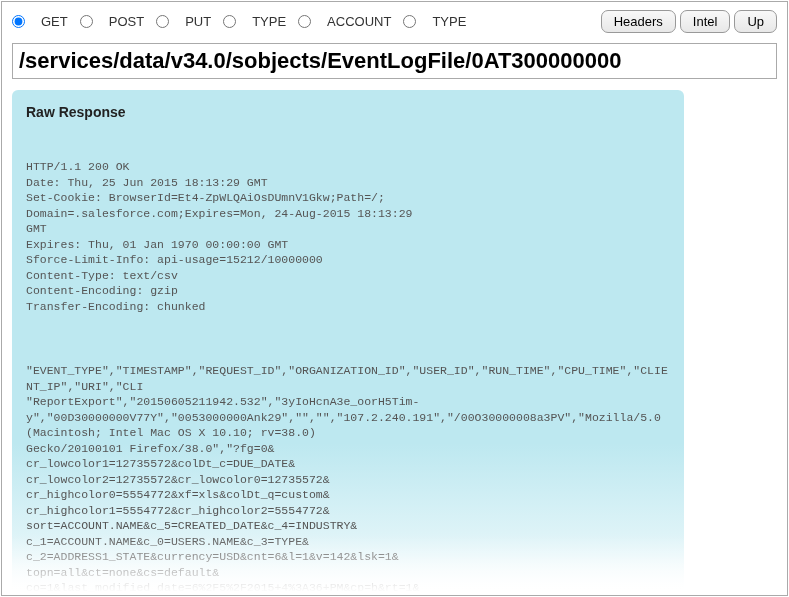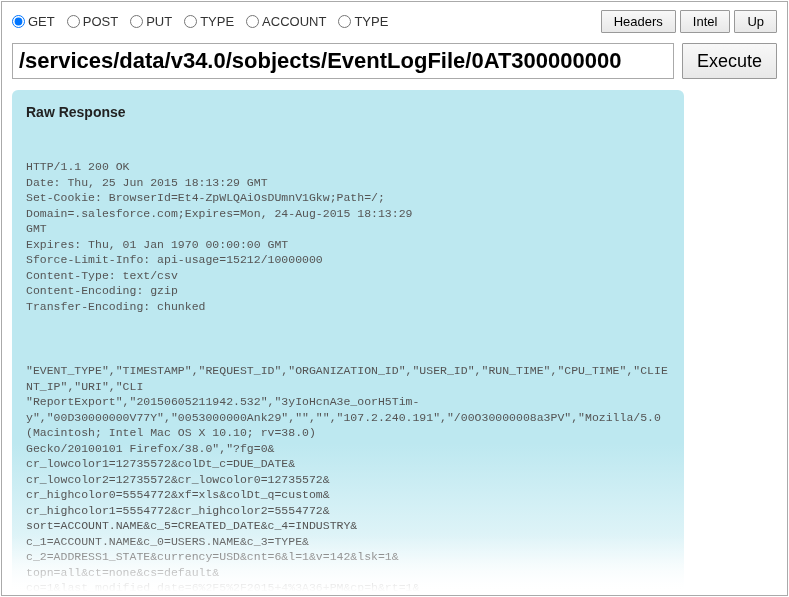--- a/index.html
+++ b/index.html
@@ -32,31 +32,31 @@
     display: flex;
     align-items: center;
     gap: 2px;
     flex: 1;
   }
   .method-group label {
     margin-right: 10px;
     font-size: 13px;
     display: inline-flex;
     align-items: center;
-    gap: 1px;
+    gap: 14px;
   }
   .method-group input[type="radio"] {
     margin: 0 2px 0 0;
   }
   .btn {
     font-family: Arial, Helvetica, sans-serif;
     font-size: 13px;
     background: linear-gradient(#f8f8f8,#e8e8e8);
     border: 1px solid #999;
-    border-radius: 1px;
+    border-radius: 7px;
     padding: 3px 12px;
     cursor: pointer;
   }
   .urlrow {
     padding: 4px 10px 10px 10px;
     display: flex;
     align-items: center;
     gap: 8px;
   }
   .urlinput {
@@ -157,21 +157,20 @@
           <span>TYPE</span>
         </label>
   </div>
   <button class="btn">Headers</button>
   <button class="btn">Intel</button>
   <button class="btn">Up</button>
 </div>
 
 <div class="urlrow">
   <input class="urlinput" type="text" value="/services/data/v34.0/sobjects/EventLogFile/0AT300000000" style="">
-  <button class="btn execute-btn">Execute</button>
 </div>
 
 <div class="meta">
   <div>sec</div>
   <div>9</div>
 </div>
 
 <div class="panel">
   <div class="panel-inner">
     <div class="panel-title">Raw Response</div>

